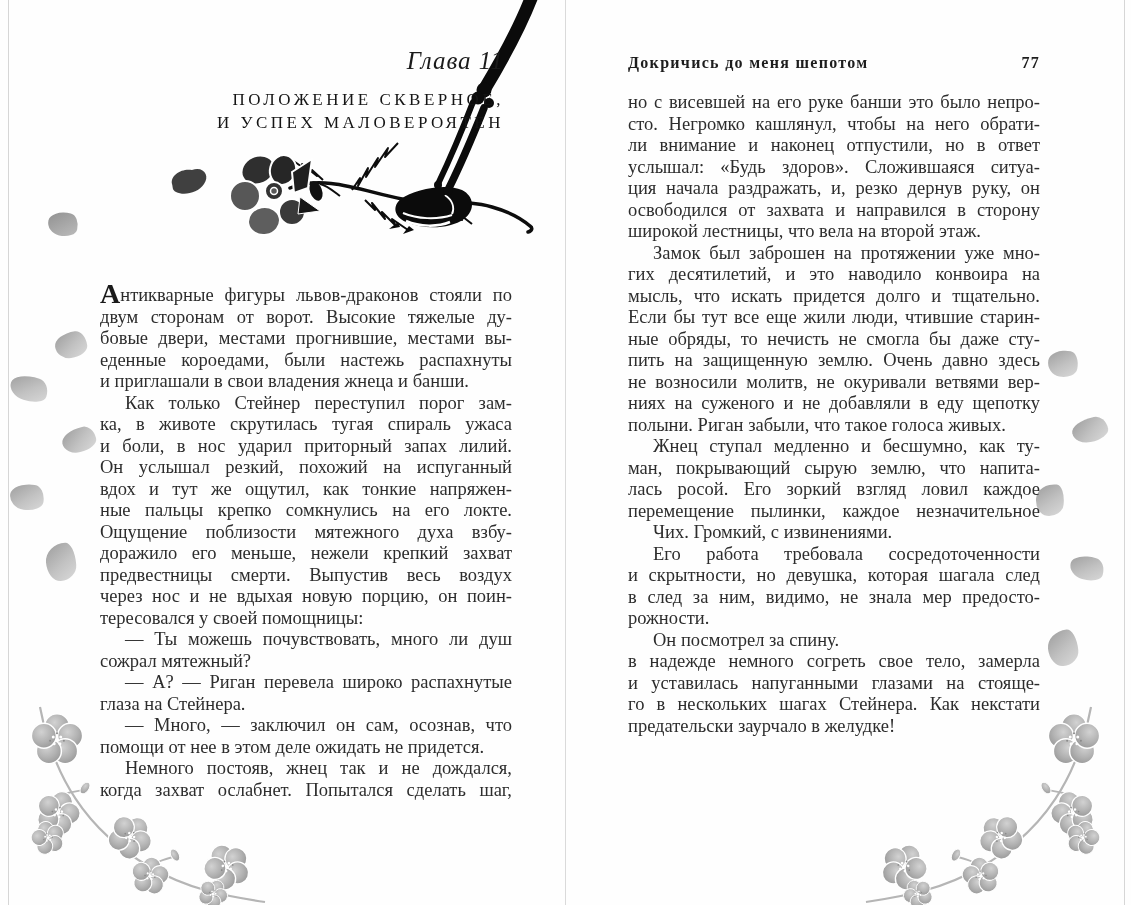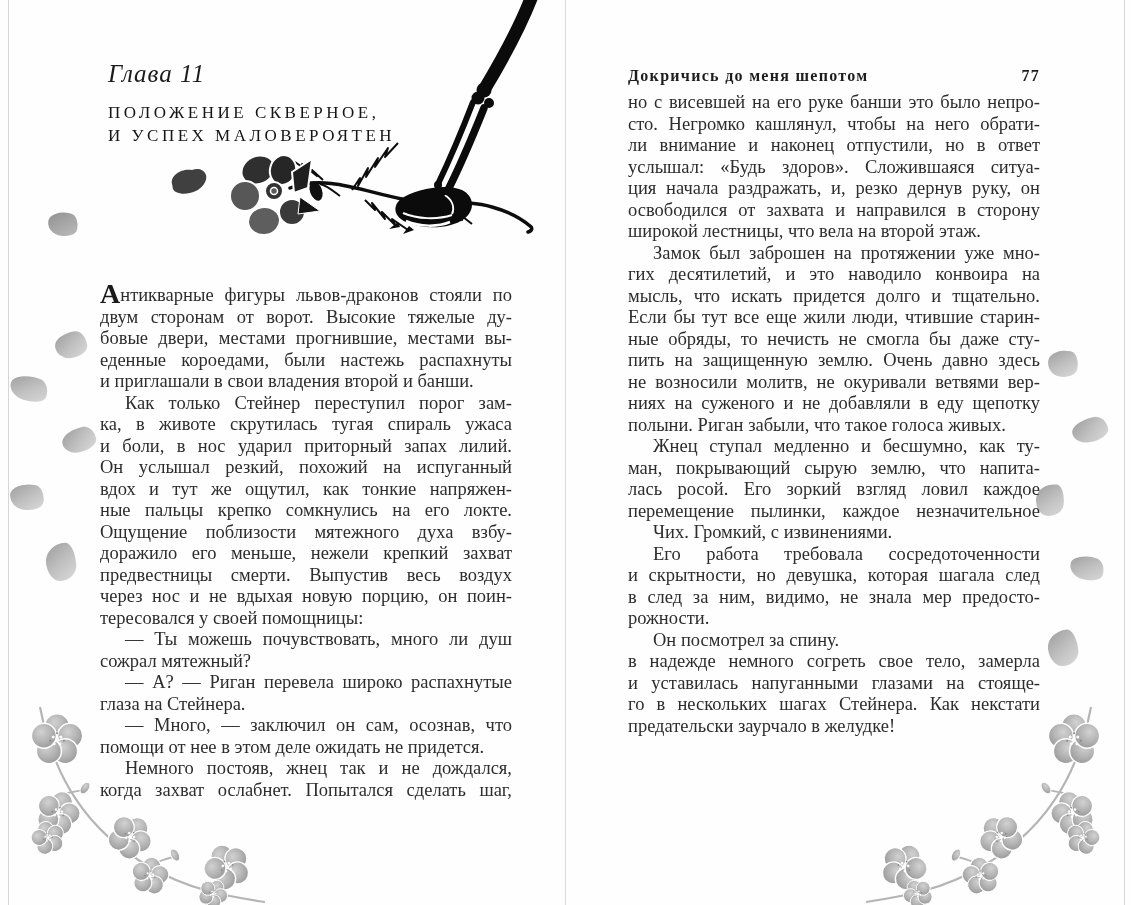--- a/index.html
+++ b/index.html
@@ -6,29 +6,29 @@
   .spread {
     position:relative; width:1131px; height:905px; background:#fefefe;
     overflow:hidden; font-family:"Liberation Serif","DejaVu Serif",serif;
   }
   .edge-line { position:absolute; top:0; bottom:0; width:1px; background:#d6d6d6; }
   .edge-line.left  { left:8px; }
   .edge-line.right { left:1124px; }
   .gutter-line { position:absolute; top:0; bottom:0; left:565px; width:1px; background:#dadada; }
 
   
-  .chapter-head { position:absolute; left:108px; top:60px; width:396px; text-align:left; z-index:3; }
+  .chapter-head { position:absolute; left:108px; top:47px; width:396px; text-align:right; z-index:3; }
   .chapter-label { font-size:25px; font-style:italic; letter-spacing:1px; color:#1b1b1b; margin-bottom:13px; }
   .chapter-title { font-size:17px; font-weight:400; letter-spacing:3.5px; line-height:23px; color:#151515; }
 
   
   .running-header {
     position:absolute; left:628px; top:54px; width:412px; display:flex;
     justify-content:space-between; align-items:baseline;
-    font-weight:700; font-size:16px; letter-spacing:1.3px; color:#1d1d1d; z-index:3;margin-top:13px;
+    font-weight:700; font-size:16px; letter-spacing:1.3px; color:#1d1d1d; z-index:3;
   }
 
   
   .page-body { position:absolute; width:412px; z-index:3; }
   .left-body  { left:100px; top:285px; }
   .right-body { left:628px; top:92px;  }
   .line {
     font-size:18.5px; line-height:21.5px; color:#2d2d2d;
     text-align:justify; text-align-last:justify; overflow:hidden; height:21.5px;
   }
@@ -102,21 +102,21 @@
     <div class="chapter-head">
       <div class="chapter-label">Глава 11</div>
       <div class="chapter-title">ПОЛОЖЕНИЕ СКВЕРНОЕ,</div>
       <div class="chapter-title">И УСПЕХ МАЛОВЕРОЯТЕН</div>
     </div>
     <div id="left-body" class="page-body left-body">
         <div class="line"><span class="dropcap">А</span>нтикварные фигуры львов-драконов стояли по</div>
         <div class="line">двум сторонам от ворот. Высокие тяжелые ду-</div>
         <div class="line">бовые двери, местами прогнившие, местами вы-</div>
         <div class="line">еденные короедами, были настежь распахнуты</div>
-        <div class="line last">и приглашали в свои владения второй и банши.</div>
+        <div class="line last">и приглашали в свои владения жнеца и банши.</div>
         <div class="line indent">Как только Стейнер переступил порог зам-</div>
         <div class="line">ка, в животе скрутилась тугая спираль ужаса</div>
         <div class="line">и боли, в нос ударил приторный запах лилий.</div>
         <div class="line">Он услышал резкий, похожий на испуганный</div>
         <div class="line">вдох и тут же ощутил, как тонкие напряжен-</div>
         <div class="line">ные пальцы крепко сомкнулись на его локте.</div>
         <div class="line">Ощущение поблизости мятежного духа взбу-</div>
         <div class="line">доражило его меньше, нежели крепкий захват</div>
         <div class="line">предвестницы смерти. Выпустив весь воздух</div>
         <div class="line">через нос и не вдыхая новую порцию, он поин-</div>

